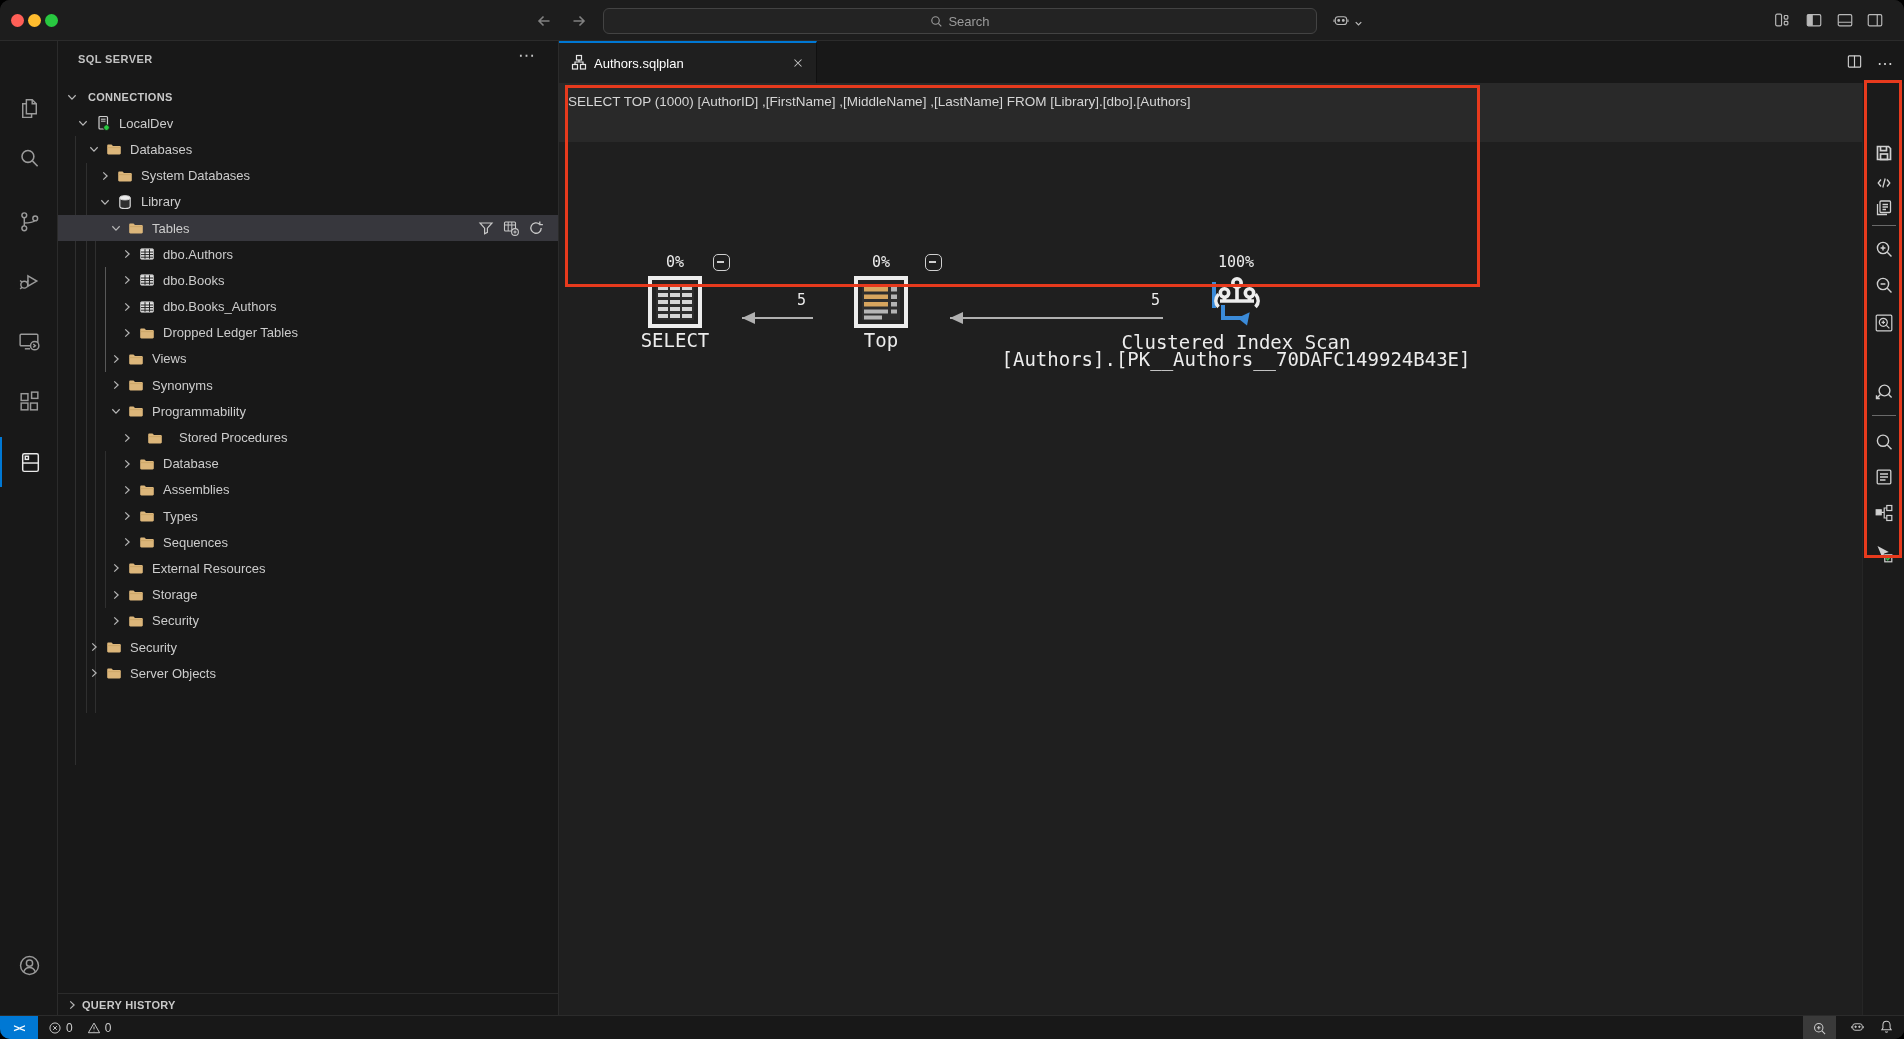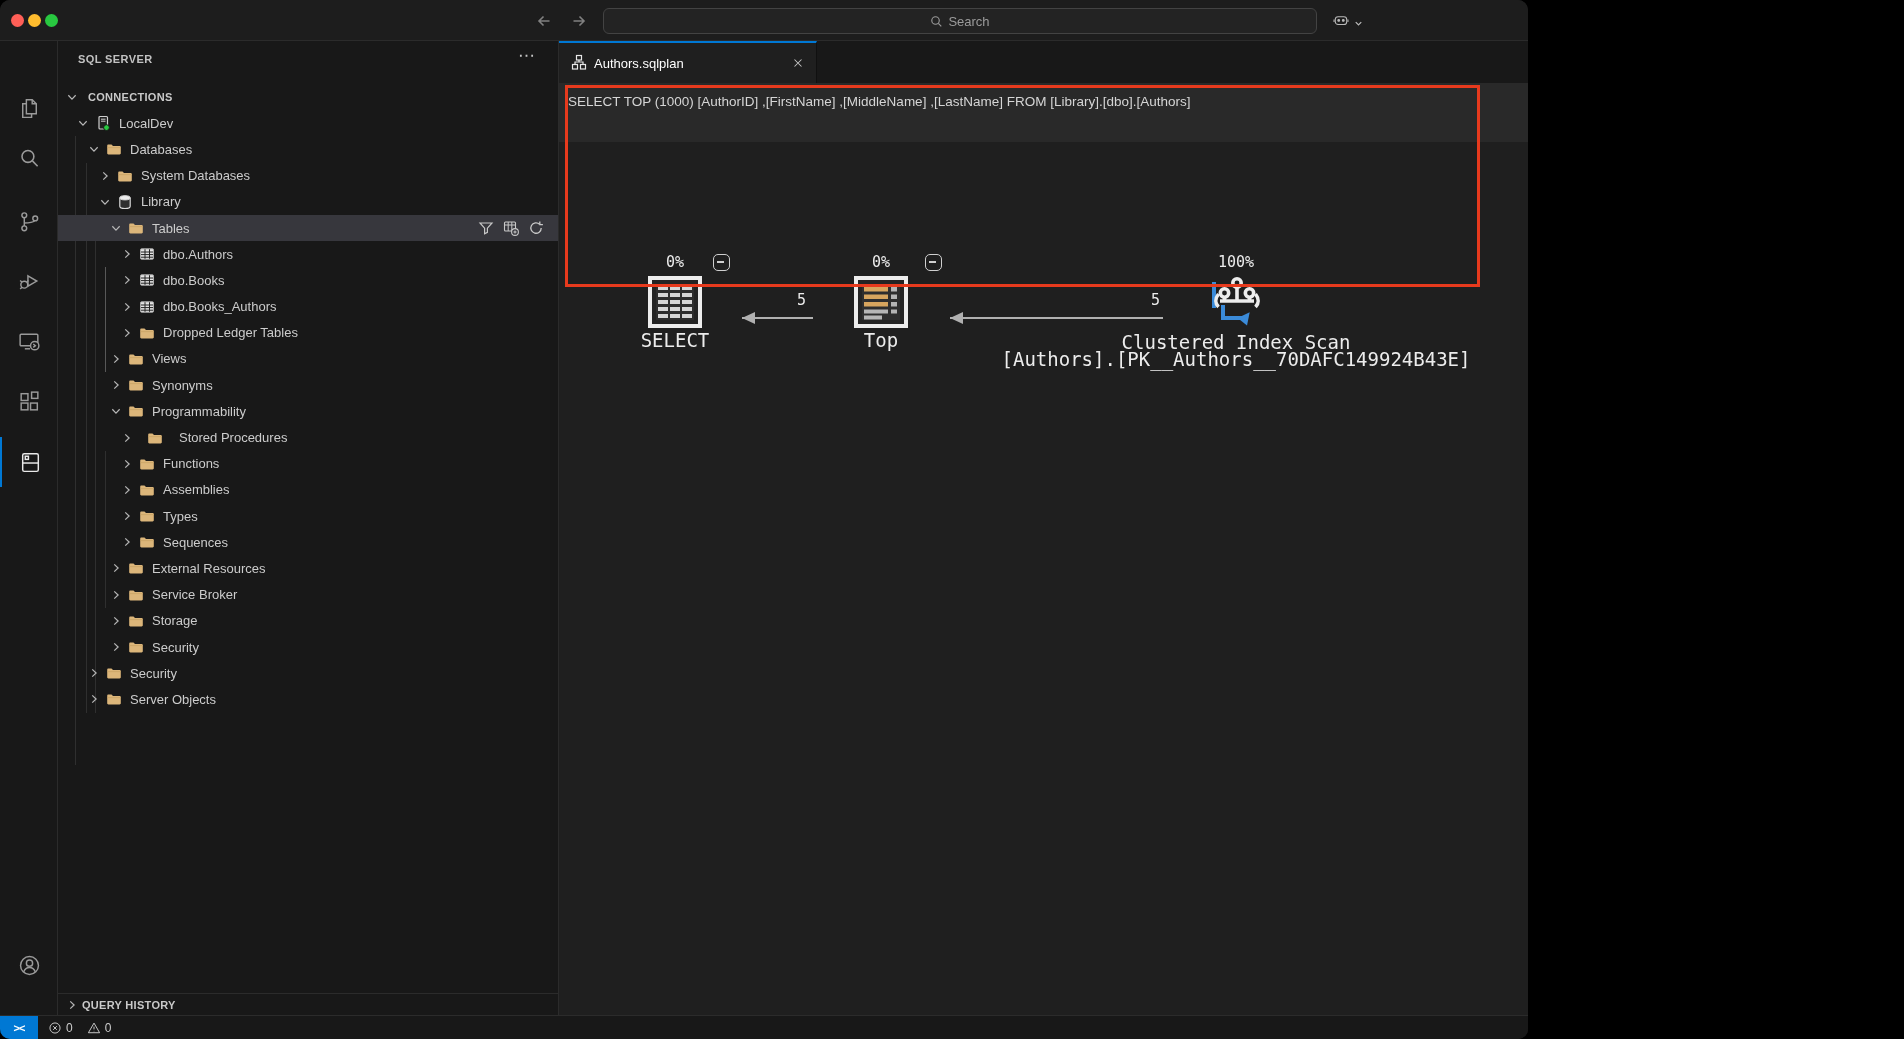--- a/index.html
+++ b/index.html
@@ -1,18 +1,18 @@
 <!DOCTYPE html>
 <html><head>
 <meta charset="utf-8">
 <style>
   html,body{margin:0;padding:0;background:#000;}
   *{box-sizing:border-box;}
   body{font-family:"Liberation Sans",sans-serif;-webkit-font-smoothing:antialiased;}
-  #window{position:relative;width:1528px;height:1039px;background:#1f1f1f;border-radius:10px;overflow:hidden;}
+  #window{position:relative;width:1904px;height:1039px;background:#1f1f1f;border-radius:10px;overflow:hidden;}
 
   
   .titlebar{position:absolute;left:0;top:0;width:1904px;height:41px;background:#1d1d1d;border-bottom:1px solid #2b2b2b;}
   .traffic{position:absolute;top:14px;width:13px;height:13px;border-radius:50%;}
   .t-red{left:11px;background:#ff5f57;}
   .t-yellow{left:28px;background:#febc2e;}
   .t-green{left:45px;background:#28c840;}
   .navarrow{position:absolute;top:11px;width:20px;height:20px;color:#808080;}
   .navarrow svg{width:20px;height:20px;}
   .searchbox{position:absolute;left:603px;top:8px;width:714px;height:26px;background:#232323;border:1px solid #434343;border-radius:6px;display:flex;align-items:center;justify-content:center;color:#9b9b9b;font-size:13px;gap:5px;}
@@ -468,21 +468,21 @@
             <svg viewBox="0 0 16 16" fill="none" stroke="currentColor" stroke-width="1.4">
               <path d="M6 3.8l4.4 4.2L6 12.2"></path>
             </svg>
           </span>
           <span class="ticon">
             <svg viewBox="0 0 16 16">
               <path d="M1.2 4.8c0-.7.5-1.2 1.2-1.2h3.1l1.5 1.5h6.6c.7 0 1.2.5 1.2 1.2v6c0 .7-.5 1.2-1.2 1.2H2.4c-.7 0-1.2-.5-1.2-1.2z" fill="#dcb67a"></path>
               <path d="M1.2 6.6h13.6" stroke="#c9a263" stroke-width=".7"></path>
             </svg>
           </span>
-          <span class="tlabel">Functions</span>
+          <span class="tlabel">Database</span>
         </div>
         <div class="trow" style="padding-left: 61px;">
           <span class="twisty">
             <svg viewBox="0 0 16 16" fill="none" stroke="currentColor" stroke-width="1.4">
               <path d="M6 3.8l4.4 4.2L6 12.2"></path>
             </svg>
           </span>
           <span class="ticon">
             <svg viewBox="0 0 16 16">
               <path d="M1.2 4.8c0-.7.5-1.2 1.2-1.2h3.1l1.5 1.5h6.6c.7 0 1.2.5 1.2 1.2v6c0 .7-.5 1.2-1.2 1.2H2.4c-.7 0-1.2-.5-1.2-1.2z" fill="#dcb67a"></path>
@@ -525,34 +525,20 @@
               <path d="M6 3.8l4.4 4.2L6 12.2"></path>
             </svg>
           </span>
           <span class="ticon">
             <svg viewBox="0 0 16 16">
               <path d="M1.2 4.8c0-.7.5-1.2 1.2-1.2h3.1l1.5 1.5h6.6c.7 0 1.2.5 1.2 1.2v6c0 .7-.5 1.2-1.2 1.2H2.4c-.7 0-1.2-.5-1.2-1.2z" fill="#dcb67a"></path>
               <path d="M1.2 6.6h13.6" stroke="#c9a263" stroke-width=".7"></path>
             </svg>
           </span>
           <span class="tlabel">External Resources</span>
-        </div>
-        <div class="trow" style="padding-left: 50px;">
-          <span class="twisty">
-            <svg viewBox="0 0 16 16" fill="none" stroke="currentColor" stroke-width="1.4">
-              <path d="M6 3.8l4.4 4.2L6 12.2"></path>
-            </svg>
-          </span>
-          <span class="ticon">
-            <svg viewBox="0 0 16 16">
-              <path d="M1.2 4.8c0-.7.5-1.2 1.2-1.2h3.1l1.5 1.5h6.6c.7 0 1.2.5 1.2 1.2v6c0 .7-.5 1.2-1.2 1.2H2.4c-.7 0-1.2-.5-1.2-1.2z" fill="#dcb67a"></path>
-              <path d="M1.2 6.6h13.6" stroke="#c9a263" stroke-width=".7"></path>
-            </svg>
-          </span>
-          <span class="tlabel">Service Broker</span>
         </div>
         <div class="trow" style="padding-left: 50px;">
           <span class="twisty">
             <svg viewBox="0 0 16 16" fill="none" stroke="currentColor" stroke-width="1.4">
               <path d="M6 3.8l4.4 4.2L6 12.2"></path>
             </svg>
           </span>
           <span class="ticon">
             <svg viewBox="0 0 16 16">
               <path d="M1.2 4.8c0-.7.5-1.2 1.2-1.2h3.1l1.5 1.5h6.6c.7 0 1.2.5 1.2 1.2v6c0 .7-.5 1.2-1.2 1.2H2.4c-.7 0-1.2-.5-1.2-1.2z" fill="#dcb67a"></path>

